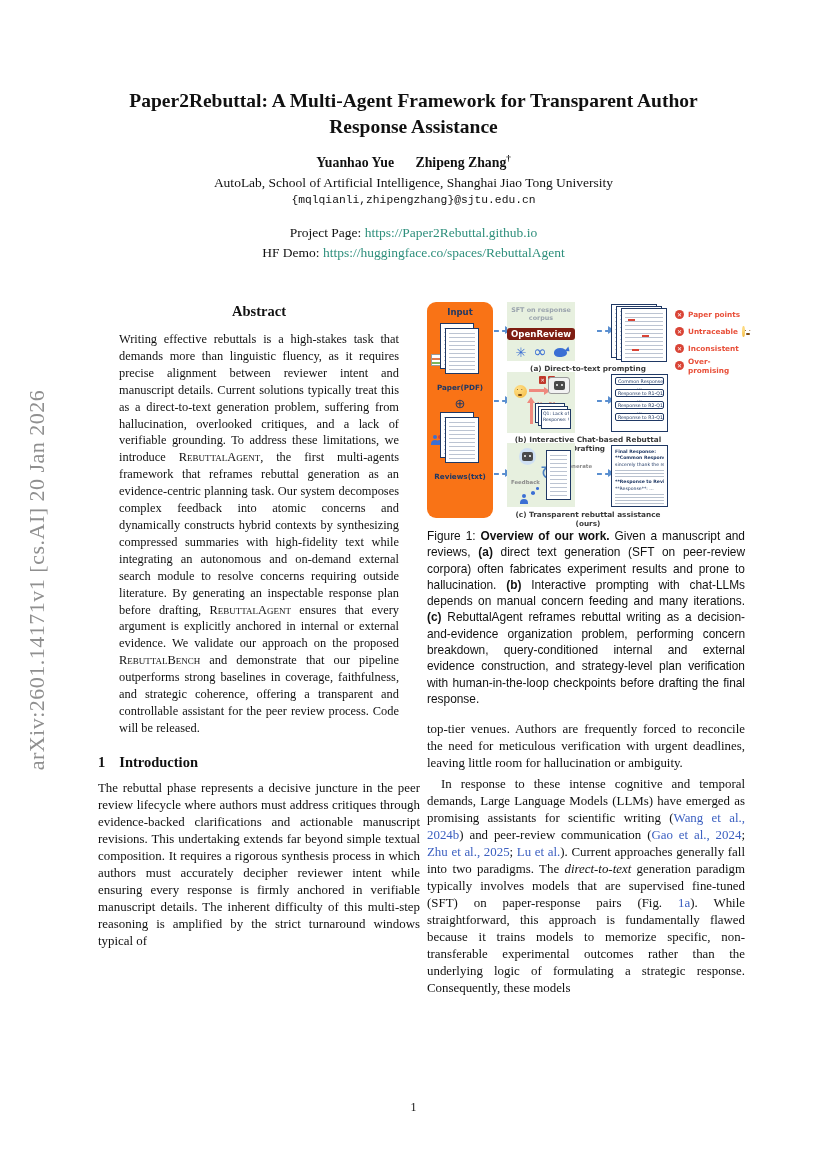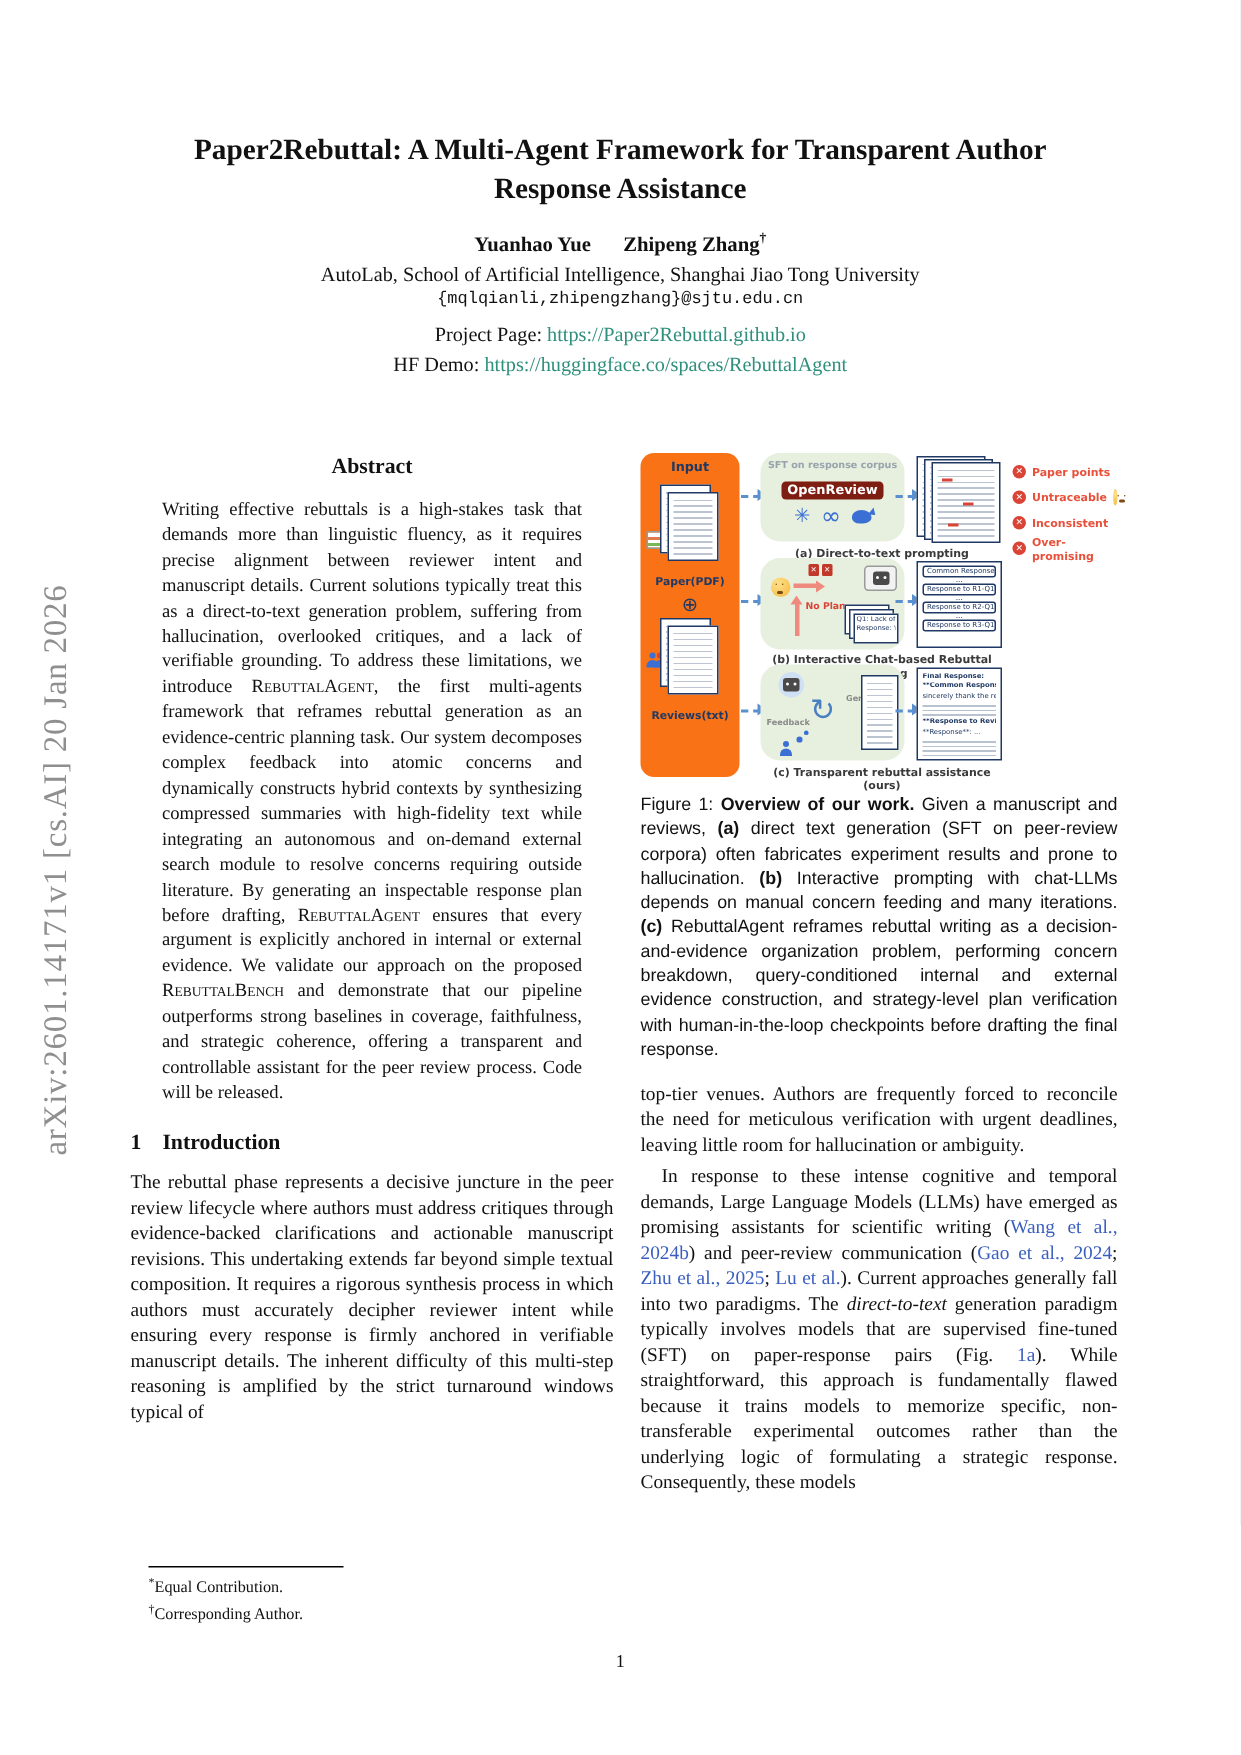--- a/index.html
+++ b/index.html
@@ -19,25 +19,25 @@
 
   
   .header { position:absolute; top:88px; left:0; right:0; text-align:center; }
   .paper-title { font-size:19.5px; font-weight:bold; line-height:1.32; max-width:608px; margin:0 auto; }
   .author-row { margin-top:2px; font-size:13.8px; font-weight:bold; }
   .author-rows { margin-top:13px; line-height:1.45; }
   .author { margin:0 9px; }
   .author sup { font-weight:bold; font-size:9px; }
   .affiliation { margin-top:2px; font-size:13.5px; }
   .email { margin-top:3px; font-family:"Liberation Mono","DejaVu Sans Mono",monospace; font-size:11.3px; }
-  .links-block { margin-top:7px; font-size:13.5px; line-height:1.45; }
+  .links-block { margin-top:17px; font-size:13.5px; line-height:1.45; }
   .ext-link { color:#2E8F7C; text-decoration:none; }
 
   
-  .col-left  { position:absolute; left:87px;  top:303px; width:322px; }
+  .col-left  { position:absolute; left:98px;  top:303px; width:322px; }
   .col-right { position:absolute; left:427px; top:300px; width:318px; }
 
   .abstract-heading { text-align:center; font-weight:bold; font-size:14.5px; margin-bottom:11px; }
   .abstract-body { padding:0 21px; font-size:12.4px; line-height:16.9px; text-align:justify; }
   .section-heading { font-size:14.5px; font-weight:bold; margin:17px 0 9px; }
   .section-heading .secnum { display:inline-block; margin-right:14px; }
   .body-par { font-size:12.9px; line-height:17px; text-align:justify; }
   .body-par.indent { text-indent:14px; }
   .col-right .body-par + .body-par { margin-top:3px; }
 
@@ -74,21 +74,21 @@
   .people-icon { position:absolute; left:3px; top:128px; }
   .person { display:inline-block; width:9px; height:10px; position:relative; }
   .person::before { content:""; position:absolute; left:2.5px; top:0; width:4px; height:4px; background:#3b6fd4; border-radius:50%; }
   .person::after  { content:""; position:absolute; left:0.5px; top:4.5px; width:8px; height:5px; background:#3b6fd4; border-radius:4px 4px 0 0; }
   .person.red::before { background:#d94436; }
 
   .arrow-h { position:absolute; width:13px; border-top:2.5px dashed #5a8fd0; }
   .arrow-h::after { content:""; position:absolute; right:-4px; top:-6px;
     border-left:6px solid #5a8fd0; border-top:4.5px solid transparent; border-bottom:4.5px solid transparent; }
 
-  .fig-green-box { position:absolute; left:80px; width:96px; background:#e7f0df; border-radius:13px; }
+  .fig-green-box { position:absolute; left:80px; width:68px; background:#e7f0df; border-radius:0; }
   .box-a { top:2px; height:59px; text-align:center; }
   .sft-header { font-size:6.4px; color:#9aa3ad; font-weight:bold; margin-top:4px; }
   .openreview-logo { display:inline-block; background:#7e1d12; color:#fff; font-weight:bold;
     font-size:8.6px; border-radius:3px; padding:1px 4px; margin-top:2px; }
   .logo-row { margin-top:3px; color:#3b6fd4; font-size:13px; line-height:1; display:flex; justify-content:center; align-items:center; gap:7px; }
   .whale { display:inline-block; width:13px; height:9px; background:#3b6fd4; border-radius:55% 60% 50% 45%; position:relative; }
   .whale::before { content:""; position:absolute; right:-3px; top:-1px;
     border-left:4px solid #3b6fd4; border-top:3px solid transparent; border-bottom:3px solid transparent; transform:rotate(40deg); }
 
   .fig-doc-stack-a { position:absolute; left:184px; top:4px; width:57px; height:58px; }
@@ -328,21 +328,16 @@
       <div class="fig-label" style="top:210px;">(c) Transparent rebuttal assistance (ours)</div>
 
     </div>
 
     <div class="figure-caption"><span>Figure 1: </span><span class="seg-b">Overview of our work.</span><span> Given a manuscript and reviews, </span><span class="seg-b">(a)</span><span> direct text generation (SFT on peer-review corpora) often fabricates experiment results and prone to hallucination.  </span><span class="seg-b">(b)</span><span> Interactive prompting with chat-LLMs depends on manual concern feeding and many iterations.  </span><span class="seg-b">(c)</span><span> RebuttalAgent reframes rebuttal writing as a decision-and-evidence organization problem, performing concern breakdown, query-conditioned internal and external evidence construction, and strategy-level plan verification with human-in-the-loop checkpoints before drafting the final response.</span></div>
 
     <div class="body-par" style="margin-top:14px;">top-tier venues.  Authors are frequently forced to reconcile the need for meticulous verification with urgent deadlines, leaving little room for hallucination or ambiguity.</div>
     <div class="body-par indent" style="margin-top:4px;"><span>In response to these intense cognitive and temporal demands, Large Language Models (LLMs) have emerged as promising assistants for scientific writing (</span><span class="seg-cite">Wang et al., 2024b</span><span>) and peer-review communication (</span><span class="seg-cite">Gao et al., 2024</span><span>; </span><span class="seg-cite">Zhu et al., 2025</span><span>; </span><span class="seg-cite">Lu et al.</span><span>).  Current approaches generally fall into two paradigms.  The </span><span class="seg-i">direct-to-text</span><span> generation paradigm typically involves models that are supervised fine-tuned (SFT) on paper-response pairs (Fig. </span><span class="seg-cite">1a</span><span>).  While straightforward, this approach is fundamentally flawed because it trains models to memorize specific, non-transferable experimental outcomes rather than the underlying logic of formulating a strategic response.  Consequently, these models</span></div>
   </div>
 
-  <div class="footnotes">
-    <div class="footnote-rule"></div>
-    <div><sup>*</sup><span>Equal Contribution.</span></div>
-    <div><sup>†</sup><span>Corresponding Author.</span></div>
-  </div>
 
   <div class="page-number">1</div>
 
 </div>
 
 </body></html>

